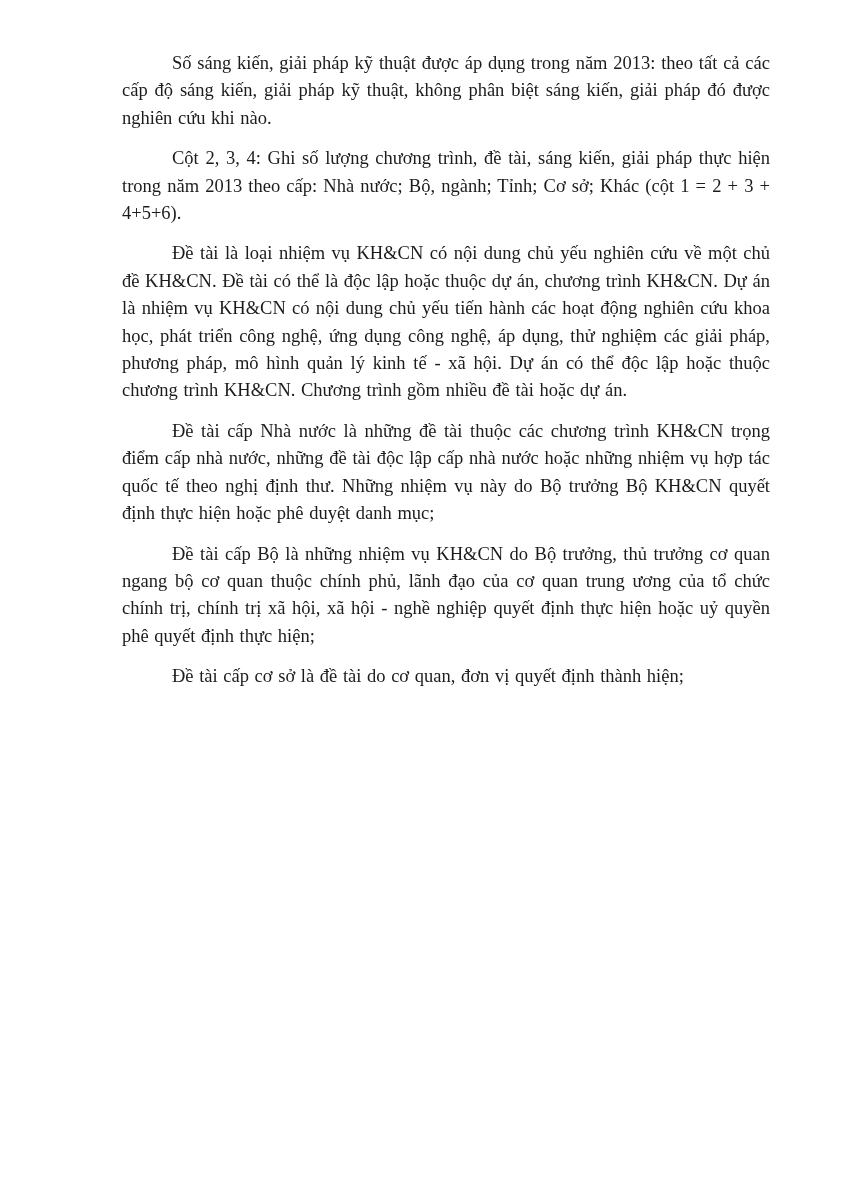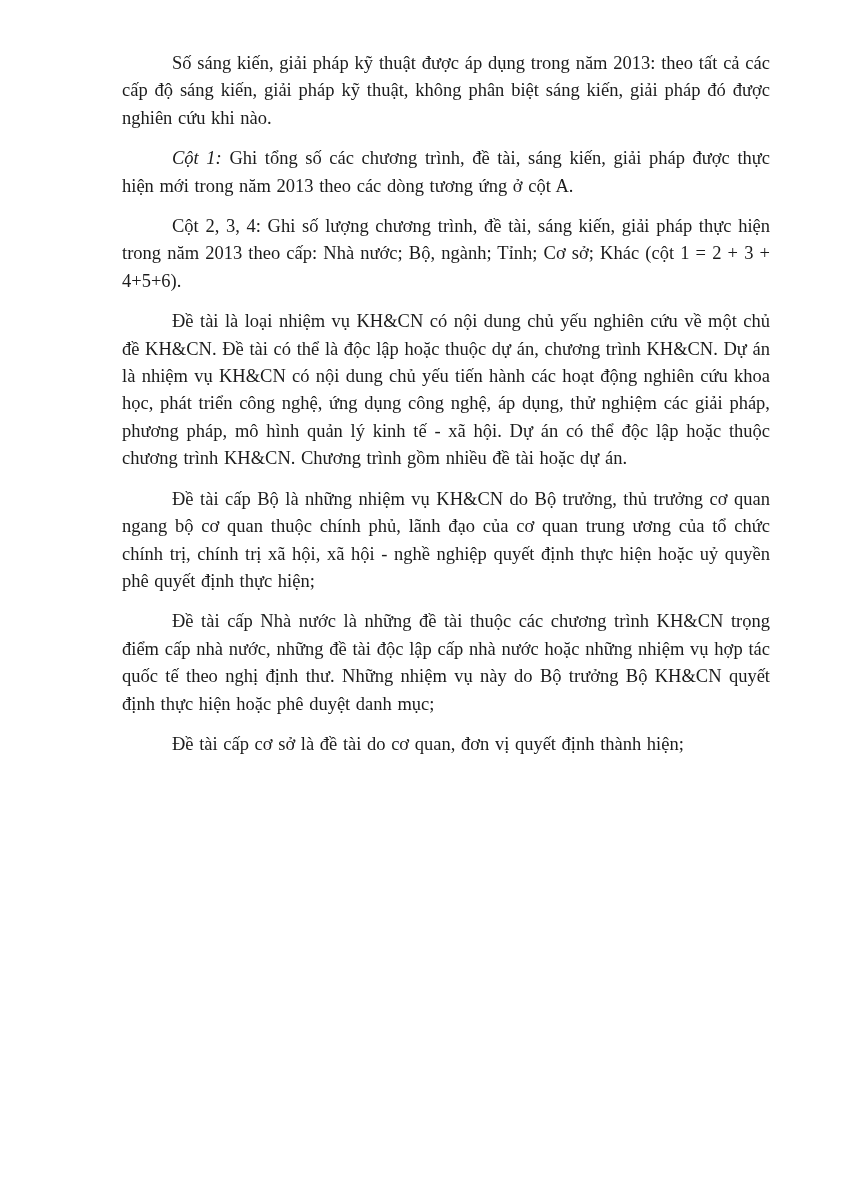--- a/index.html
+++ b/index.html
@@ -63,23 +63,22 @@
     font-size: 17.5px;
     font-weight: bold;
   }
 </style>
 </head>
 <body>
 
 <div class="page">
   <div class="doc-body">
       <p class="para">Số sáng kiến, giải pháp kỹ thuật được áp dụng trong năm 2013: theo tất cả các cấp độ sáng kiến, giải pháp kỹ thuật, không phân biệt sáng kiến, giải pháp đó được nghiên cứu khi nào.</p>
-      <p class="para"><i>Cột 1:</i> Ghi tổng số các chương trình, đề tài, sáng kiến, giải pháp được thực hiện mới trong năm 2013 theo các dòng tương ứng ở cột A.</p>
       <p class="para">Cột 2, 3, 4: Ghi số lượng chương trình, đề tài, sáng kiến, giải pháp thực hiện trong năm 2013 theo cấp: Nhà nước; Bộ, ngành; Tỉnh; Cơ sở; Khác (cột 1 = 2 + 3 + 4+5+6).</p>
       <p class="para">Đề tài là loại nhiệm vụ KH&amp;CN có nội dung chủ yếu nghiên cứu về một chủ đề KH&amp;CN. Đề tài có thể là độc lập hoặc thuộc dự án, chương trình KH&amp;CN. Dự án là nhiệm vụ KH&amp;CN có nội dung chủ yếu tiến hành các hoạt động nghiên cứu khoa học, phát triển công nghệ, ứng dụng công nghệ, áp dụng, thử nghiệm các giải pháp, phương pháp, mô hình quản lý kinh tế - xã hội. Dự án có thể độc lập hoặc thuộc chương trình KH&amp;CN. Chương trình gồm nhiều đề tài hoặc dự án.</p>
+      <p class="para">Đề tài cấp Nhà nước là những đề tài thuộc các chương trình KH&amp;CN trọng điểm cấp nhà nước, những đề tài độc lập cấp nhà nước hoặc những nhiệm vụ hợp tác quốc tế theo nghị định thư. Những nhiệm vụ này do Bộ trưởng Bộ KH&amp;CN quyết định thực hiện hoặc phê duyệt danh mục;</p>
       <p class="para">Đề tài cấp Bộ là những nhiệm vụ KH&amp;CN do Bộ trưởng, thủ trưởng cơ quan ngang bộ cơ quan thuộc chính phủ, lãnh đạo của cơ quan trung ương của tổ chức chính trị, chính trị xã hội, xã hội - nghề nghiệp quyết định thực hiện hoặc uỷ quyền phê quyết định thực hiện;</p>
-      <p class="para">Đề tài cấp Nhà nước là những đề tài thuộc các chương trình KH&amp;CN trọng điểm cấp nhà nước, những đề tài độc lập cấp nhà nước hoặc những nhiệm vụ hợp tác quốc tế theo nghị định thư. Những nhiệm vụ này do Bộ trưởng Bộ KH&amp;CN quyết định thực hiện hoặc phê duyệt danh mục;</p>
       <p class="para">Đề tài cấp cơ sở là đề tài do cơ quan, đơn vị quyết định thành hiện;</p>
     </div>
   <div class="footnote-sep"></div>
   <div class="footnote"><sup class="fn-ref">1</sup> Đề tài/nhiệm vụ HTQT theo Nghị định thư xếp vào cấp Nhà nước.</div>
   <div class="page-number">16</div>
 </div>
 
 </body></html>

